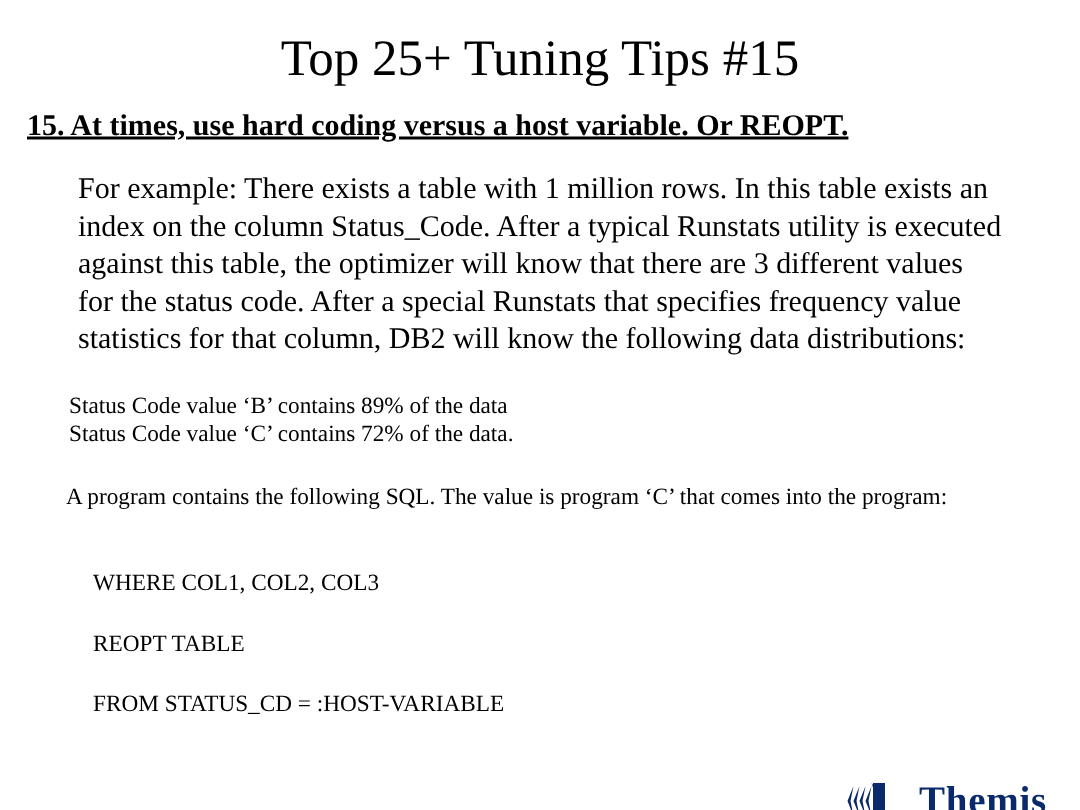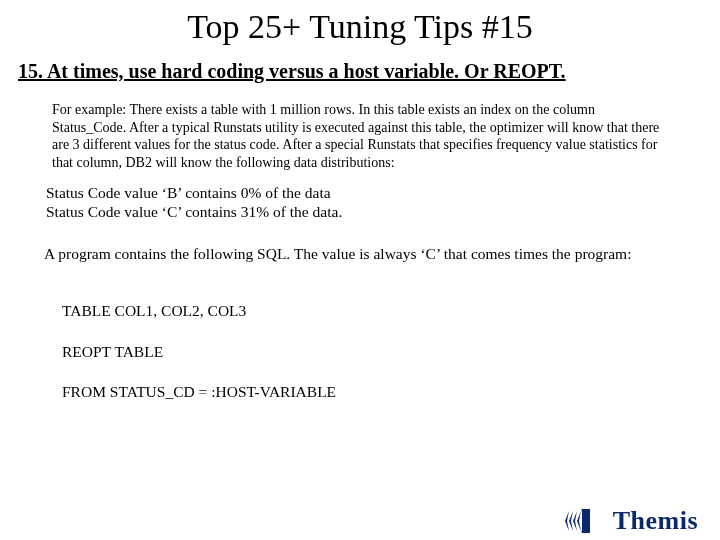--- a/index.html
+++ b/index.html
@@ -15,34 +15,34 @@
   }
   .slide {
     width: 720px;
     height: 540px;
     position: relative;
     box-sizing: border-box;
   }
   .title {
     font-size: 34px;
     text-align: center;
-    margin-top: 8px;
+    margin-top: 21px;
     margin-bottom: 14px;
     font-weight: normal;
   }
   .heading {
     font-size: 20px;
     font-weight: bold;
     text-decoration: underline;
     margin: 0 18px 18px 18px;
   }
   .body-para {
-    font-size: 14px;
+    font-size: 20px;
     line-height: 1.25;
-    margin: 0 52px 12px 52px;
+    margin: 0 52px 22px 52px;
   }
   .dist-list {
     font-size: 15.5px;
     line-height: 1.25;
     margin: 0 46px 22px 46px;
   }
   .dist-list div {
     margin: 0;
   }
   .body-para2 {
@@ -77,28 +77,28 @@
 
 <div class="slide">
 
   <div class="title">Top 25+ Tuning Tips #15</div>
 
   <div class="heading">15. At times, use hard coding versus a host variable.  Or REOPT.</div>
 
   <div class="body-para">For example: There exists a table with 1 million rows.  In this table exists an index on the column Status_Code.  After a typical  Runstats utility is executed against this table, the optimizer will know that there are 3 different values for the status code. After a special Runstats that specifies frequency value statistics for that column, DB2 will know the following data distributions:</div>
 
   <div class="dist-list">
-    <div>Status Code value ‘B’ contains 0% of the data</div>
-    <div>Status Code value ‘C’ contains  31% of the data.</div>
+    <div>Status Code value ‘B’ contains 89% of the data</div>
+    <div>Status Code value ‘C’ contains  72% of the data.</div>
   </div>
 
-  <div class="body-para2">A program contains the following SQL.  The value is always ‘C’ that comes times the program:</div>
+  <div class="body-para2">A program contains the following SQL.  The value is program ‘C’ that comes into the program:</div>
 
   <div class="sql">
-    <div>TABLE COL1, COL2, COL3</div>
+    <div>WHERE COL1, COL2, COL3</div>
     <div>REOPT TABLE</div>
     <div>FROM STATUS_CD = :HOST-VARIABLE</div>
   </div>
 
   <div class="logo">
     <svg width="28" height="28" viewBox="0 0 28 28">
       <g fill="#0a2a6b">
         <path d="M6 4 L2 14 L6 24 L4 14 Z"></path>
         <path d="M10 4 L6 14 L10 24 L8 14 Z"></path>
         <path d="M14 4 L10 14 L14 24 L12 14 Z"></path>

